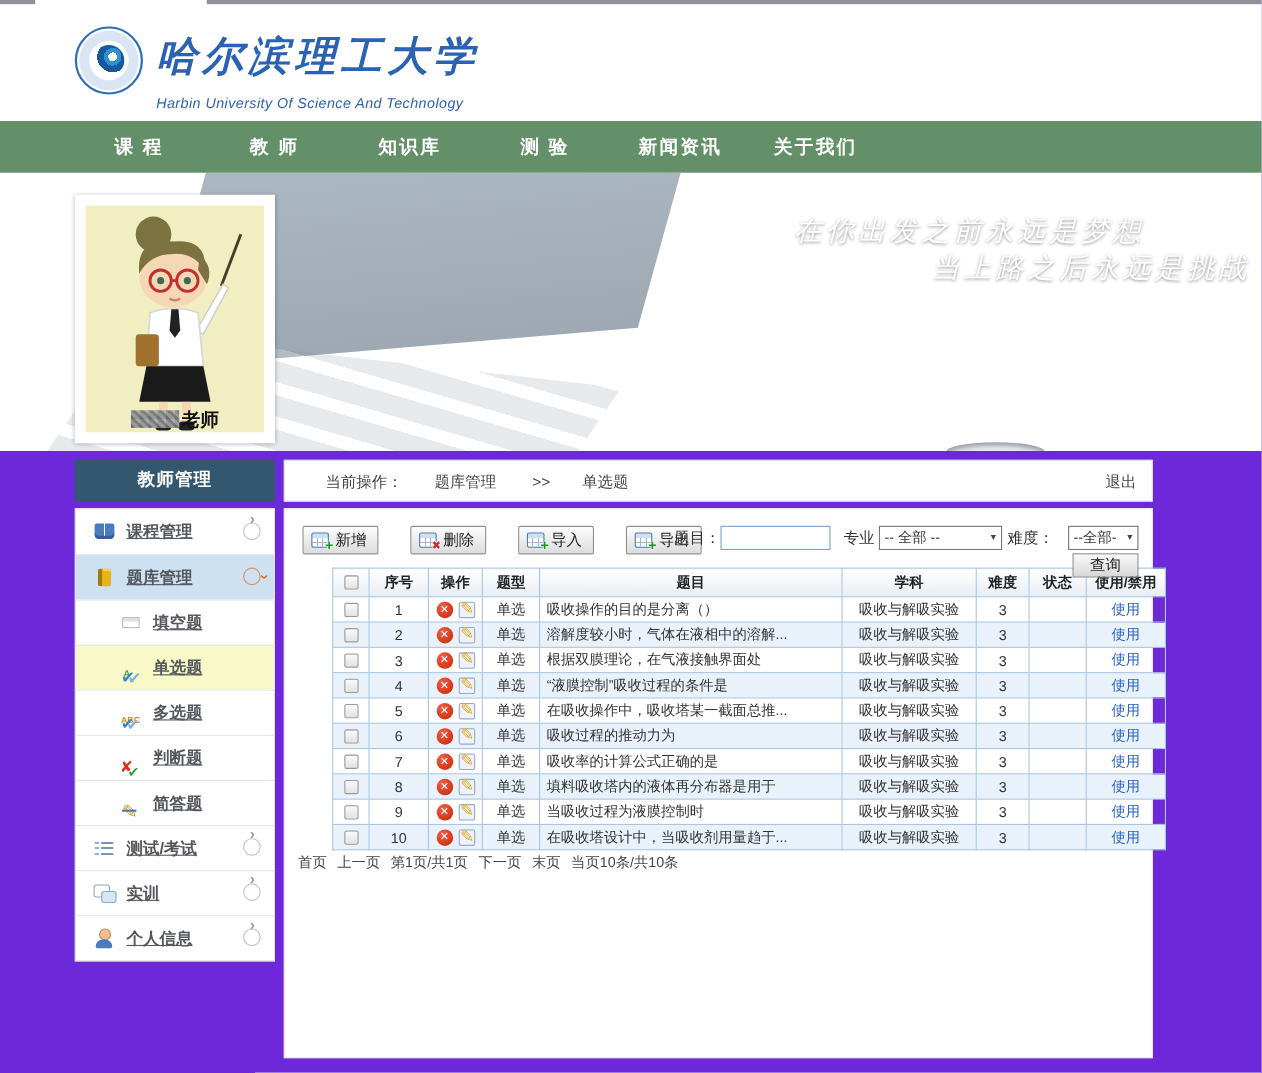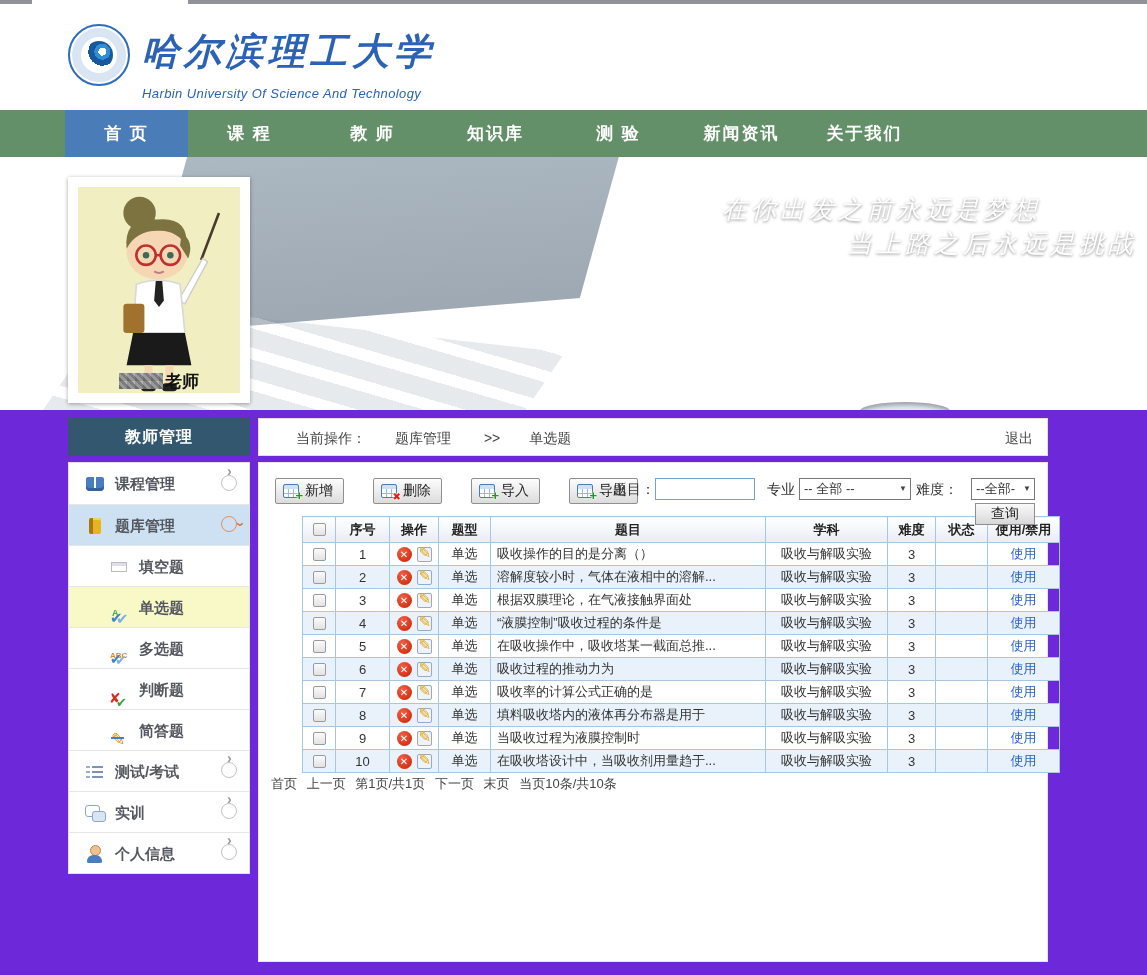--- a/index.html
+++ b/index.html
@@ -64,21 +64,21 @@
   .quote.l2 { top:70px; right:10px; }
 
   
   .lower { position:absolute; left:0; top:410px; width:1147px; height:565px; background:#6d28d9; }
 
   
   .side-head { position:absolute; left:68px; top:8px; width:182px; height:38px; background:#33576f;
       color:#fff; font-size:16px; font-weight:bold; text-align:center; line-height:38px; letter-spacing:1px; }
   .side-menu { position:absolute; left:68px; top:52px; width:182px; background:#fff; border:1px solid #e0e0e0; }
   .side-item { position:relative; height:41px; line-height:41px; border-top:1px solid #e6e6e6;
-      padding-left:16px; cursor:pointer; font-size:15px; color:#54585e; font-weight:bold; }
+      padding-left:16px; cursor:pointer; font-size:15px; color:#54585e; font-weight:bold;text-decoration:underline; }
   .side-item:first-child { border-top:none; }
   .side-item[data-level="sub"] { padding-left:40px; }
   .side-item[data-active="blue"] { background:#cde1f3; }
   .side-item[data-active="yellow"] { background:#f9f9c8; }
   .si { display:inline-block; width:20px; height:18px; position:relative; margin-right:10px; vertical-align:-4px; }
   .si[data-icon="book"]::before { content:""; position:absolute; inset:2px 1px;
       background:linear-gradient(to right,#4a7cc0 46%,#fff 46% 54%,#4a7cc0 54%);
       border-radius:2px 2px 4px 4px; box-shadow:inset 0 -3px 0 #33619e; }
   .si[data-icon="notebook"]::before { content:""; position:absolute; inset:1px 4px;
       background:#e6b41e; border-left:4px solid #a8790a; border-radius:2px;
@@ -186,21 +186,20 @@
     <div class="logo"></div>
     <div class="uni-text">
       <div class="uni-cn">哈尔滨理工大学</div>
       <div class="uni-en">Harbin University Of Science And Technology</div>
     </div>
   </div>
 </div>
 
 <div class="nav">
 
-    <div class="nav-item" data-active="true">首 页</div>
 
     <div class="nav-item">课 程</div>
 
     <div class="nav-item">教 师</div>
 
     <div class="nav-item">知识库</div>
 
     <div class="nav-item">测 验</div>
 
     <div class="nav-item">新闻资讯</div>

